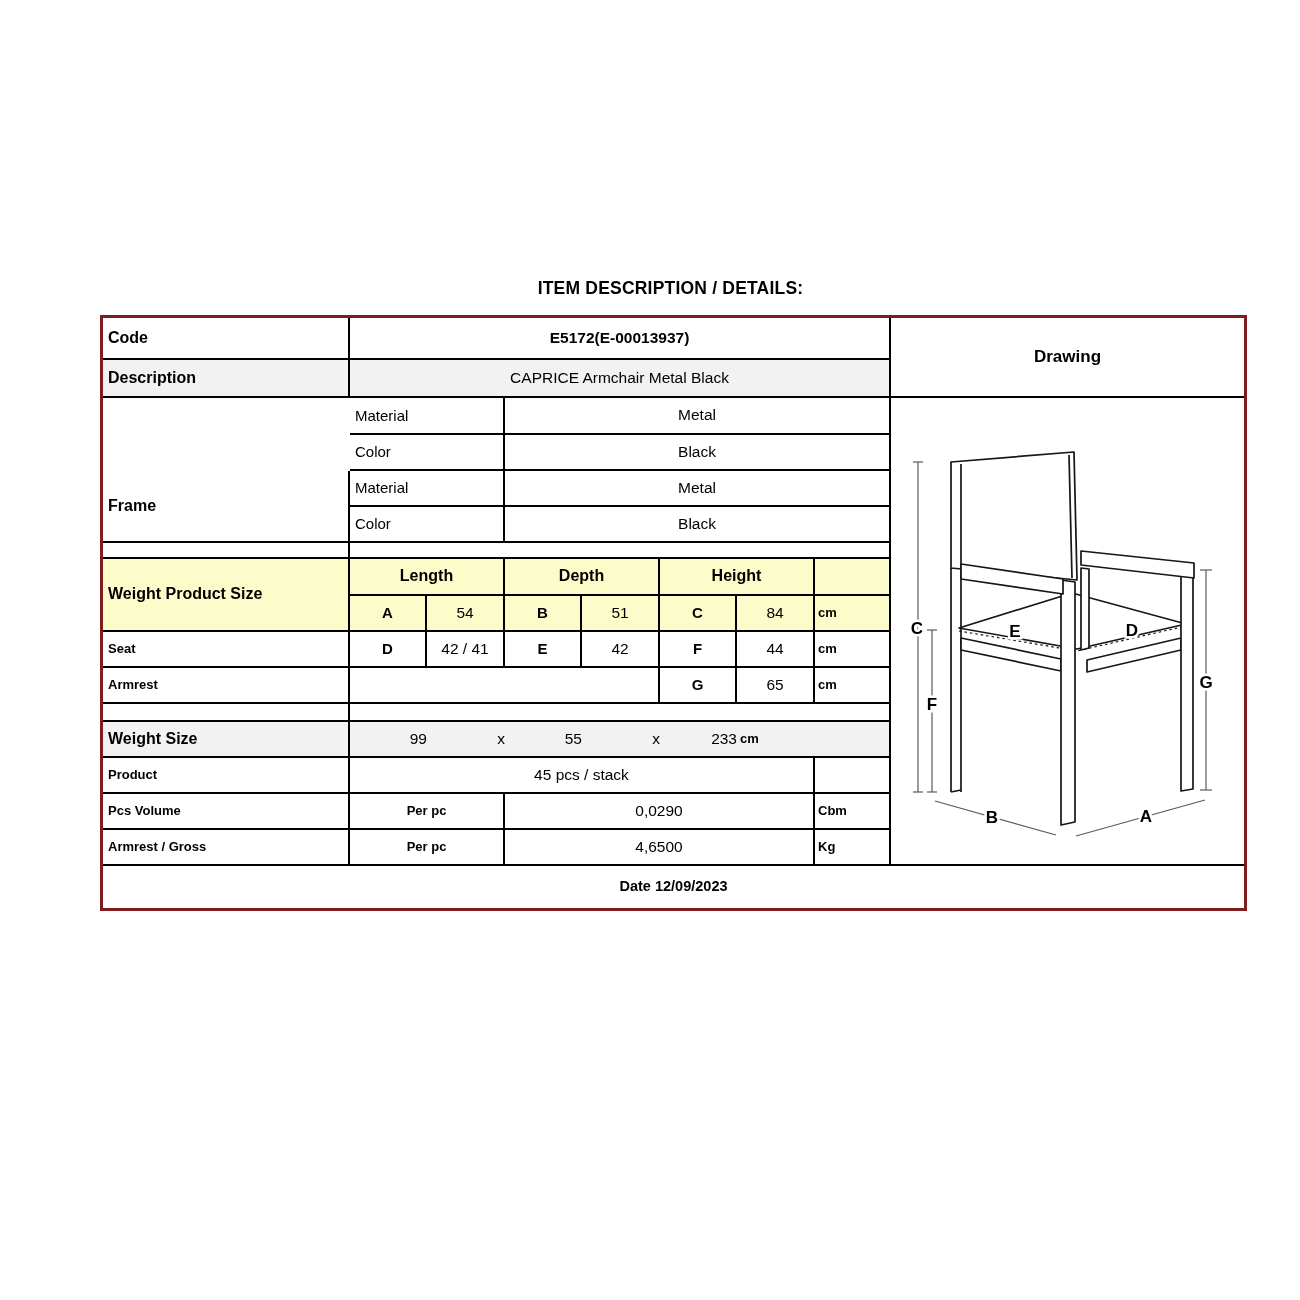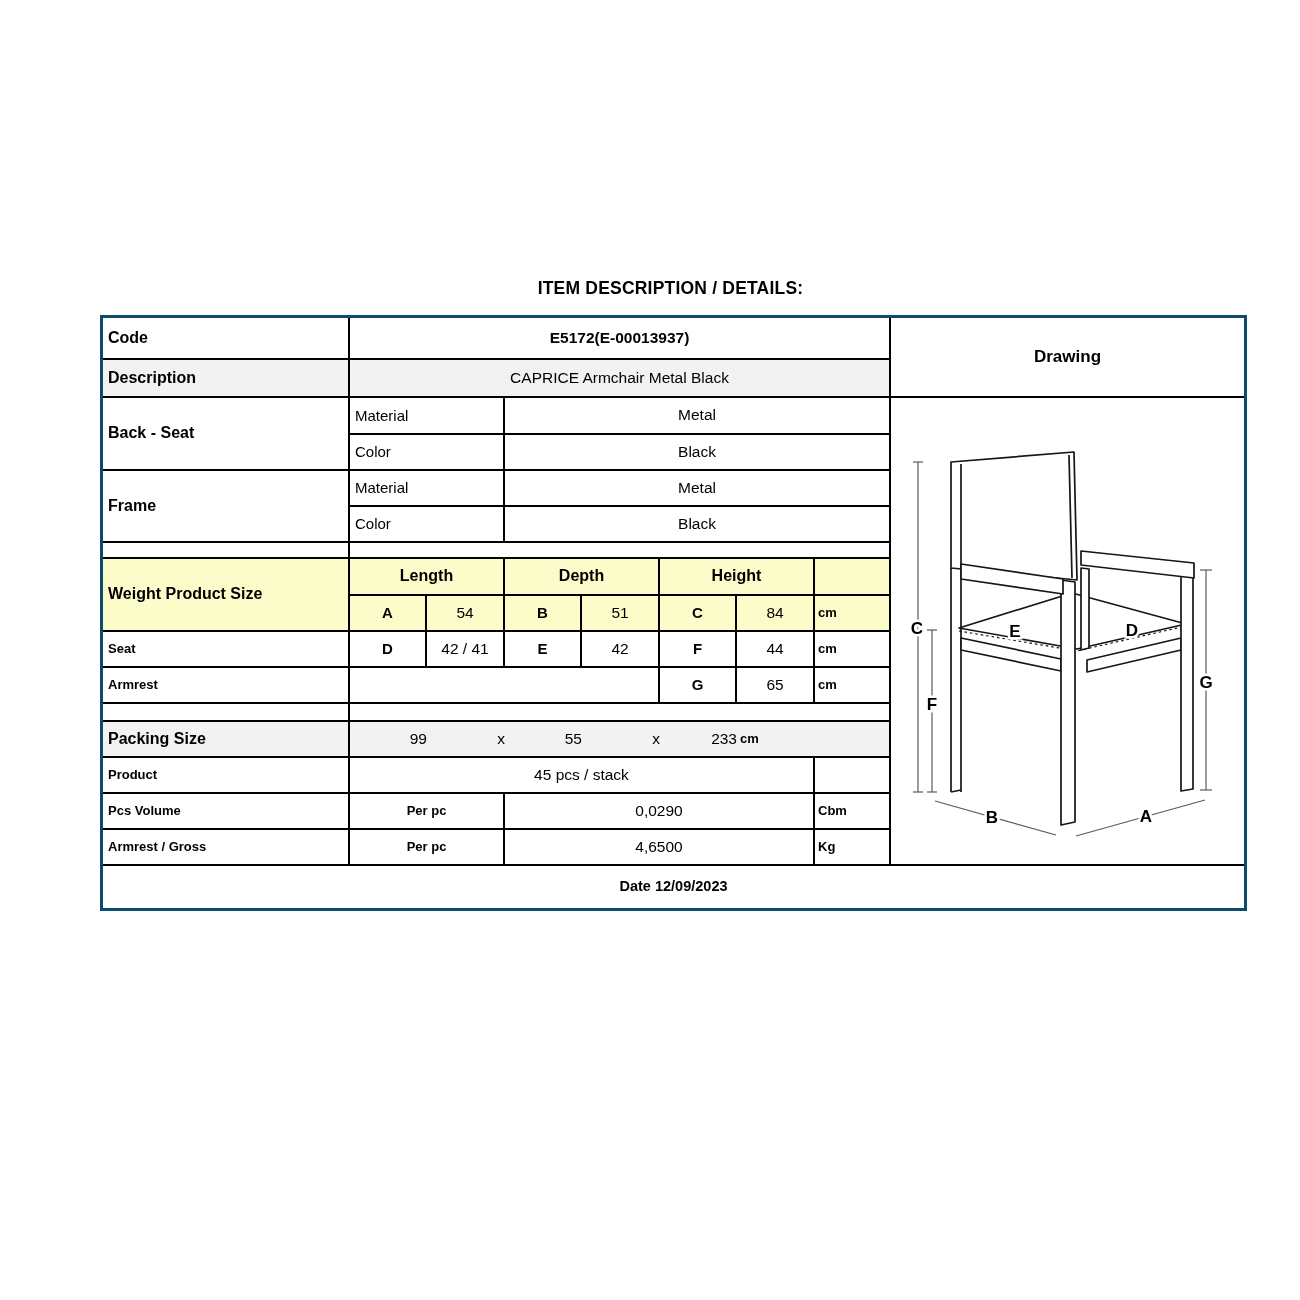--- a/index.html
+++ b/index.html
@@ -1,20 +1,20 @@
 <!DOCTYPE html>
 <html style="--yellow: #FCFCCB; --gray: #F2F2F2;"><head>
 <meta charset="utf-8">
 <style>
   html,body{margin:0;padding:0;background:#ffffff;}
   body{width:1300px;height:1300px;position:relative;font-family:"Liberation Sans",sans-serif;color:#000;}
   .page-title{position:absolute;left:100px;top:278px;width:1141px;text-align:center;
     font-weight:bold;font-size:17.5px;letter-spacing:.2px;}
   .sheet{position:absolute;left:100px;top:315px;width:1141px;height:590px;
-    border:3px solid #0c4a6e;display:grid;
+    border:3px solid #7f1d1d;display:grid;
     grid-template-columns:247px 77px 78px 77px 78px 77px 78px 76px 353px;
     grid-template-rows:42px 38px 37px 36px 36px 36px 16px 37px 36px 36px 36px 18px 36px 36px 36px 36px 42px;}
   .cell{border-right:2px solid #000;border-bottom:2px solid #000;box-sizing:border-box;
     display:flex;align-items:center;padding:0 5px;overflow:hidden;font-size:15px;line-height:1.05;}
   .lbl-big{font-weight:bold;font-size:16px;}
   .lbl-small{font-weight:bold;font-size:13px;}
   .sub{font-size:15px;}
   .val{justify-content:center;text-align:center;font-size:15.5px;padding:0 8px;}
   .bold{font-weight:bold;}
   .key{font-weight:bold;justify-content:center;font-size:15px;padding:0 2px;}
@@ -41,21 +41,20 @@
 
 <div class="sheet">
 
   <div class="cell lbl-big" style="grid-area:1/1/2/2">Code</div>
   <div class="cell val bold" style="grid-area:1/2/2/9">E5172(E-00013937)</div>
   <div class="cell drawing-hdr no-r" style="grid-area:1/9/3/10">Drawing</div>
 
   <div class="cell lbl-big gray" style="grid-area:2/1/3/2">Description</div>
   <div class="cell val gray" style="grid-area:2/2/3/9">CAPRICE Armchair Metal Black</div>
 
-  <div class="cell lbl-big" style="grid-area:3/1/5/2">Back - Seat</div>
   <div class="cell sub" style="grid-area:3/2/4/4">Material</div>
   <div class="cell val" style="grid-area:3/4/4/9">Metal</div>
   <div class="cell sub" style="grid-area:4/2/5/4">Color</div>
   <div class="cell val" style="grid-area:4/4/5/9">Black</div>
 
   <div class="cell drawing-area no-r" style="grid-area:3/9/17/10">
     <svg width="100%" height="100%" viewBox="0 0 353 466" preserveAspectRatio="none">
 
       <g stroke="#5a5a5a" stroke-width="1.2" fill="none">
         <line x1="27" y1="64" x2="27" y2="394"></line>
@@ -132,21 +131,21 @@
 
   <div class="cell lbl-small" style="grid-area:11/1/12/2">Armrest</div>
   <div class="cell" style="grid-area:11/2/12/6"></div>
   <div class="cell key" style="grid-area:11/6/12/7">G</div>
   <div class="cell val" style="grid-area:11/7/12/8">65</div>
   <div class="cell unit" style="grid-area:11/8/12/9">cm</div>
 
   <div class="cell" style="grid-area:12/1/13/2"></div>
   <div class="cell" style="grid-area:12/2/13/9"></div>
 
-  <div class="cell lbl-big gray" style="grid-area:13/1/14/2">Packing Size</div>
+  <div class="cell lbl-big gray" style="grid-area:13/1/14/2">Weight Size</div>
   <div class="cell gray" style="grid-area:13/2/14/9;padding:0">
     <div class="pk-grid">
       <span>99</span>
       <span>x</span>
       <span>55</span>
       <span>x</span>
       <span>233</span>
       <span class="pk-unit">cm</span>
       <span></span>
     </div>

